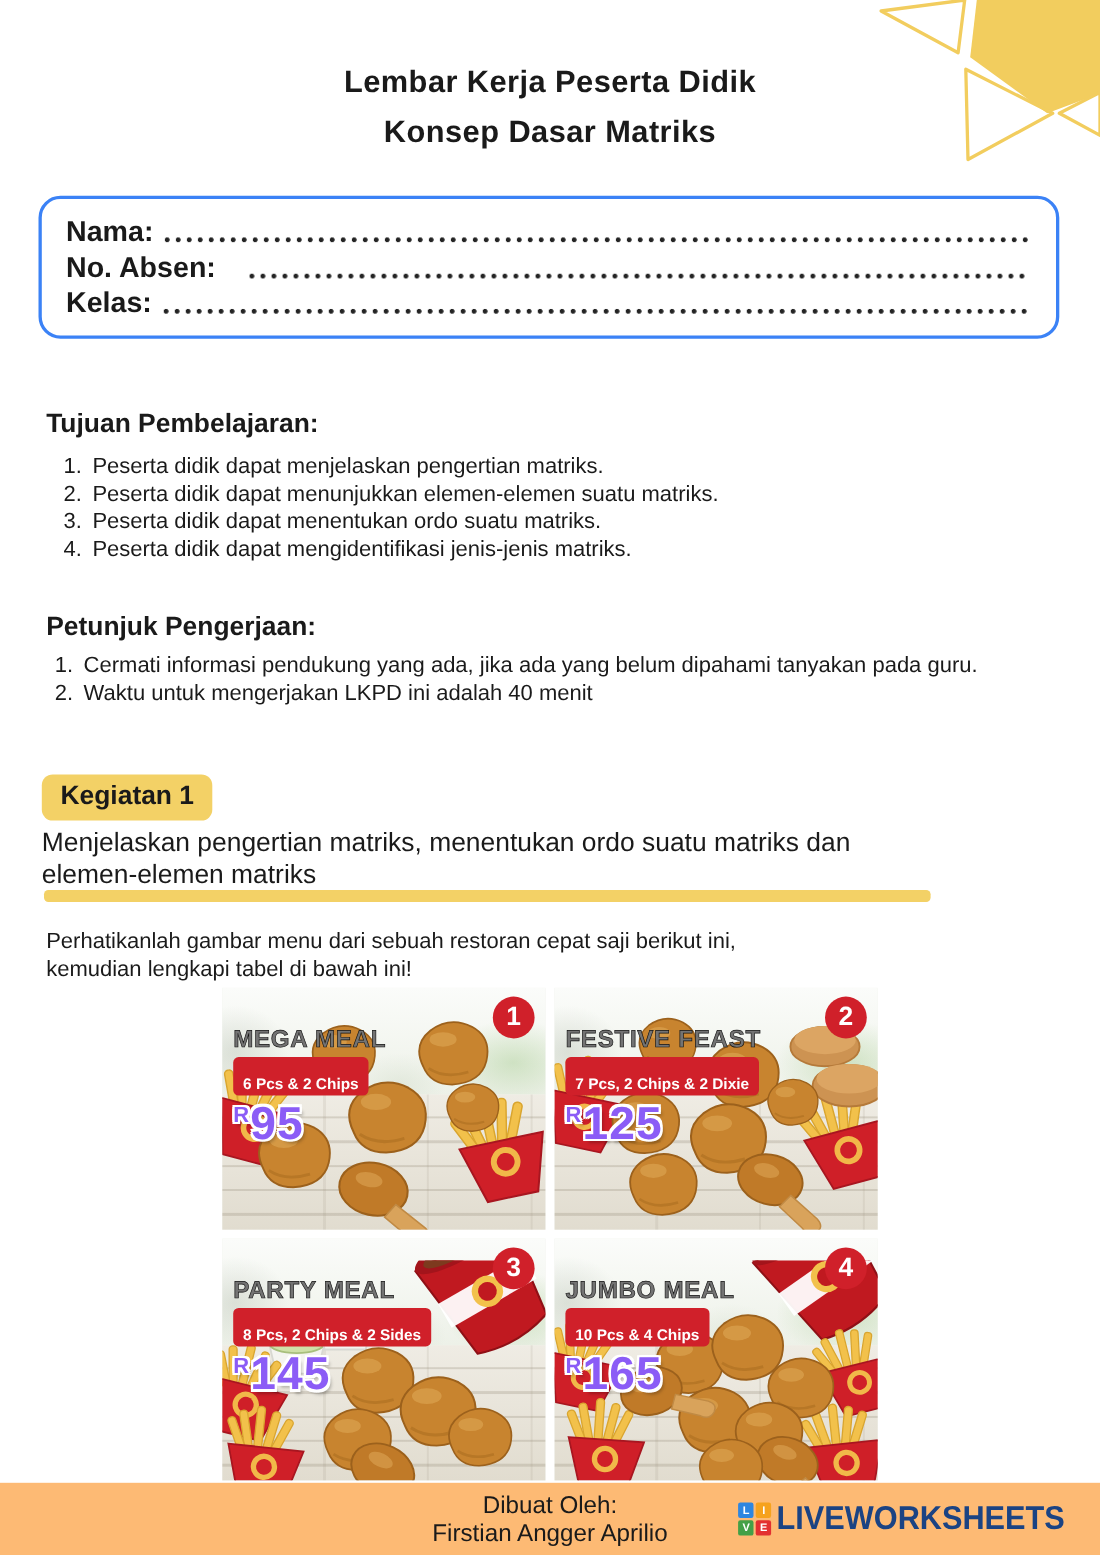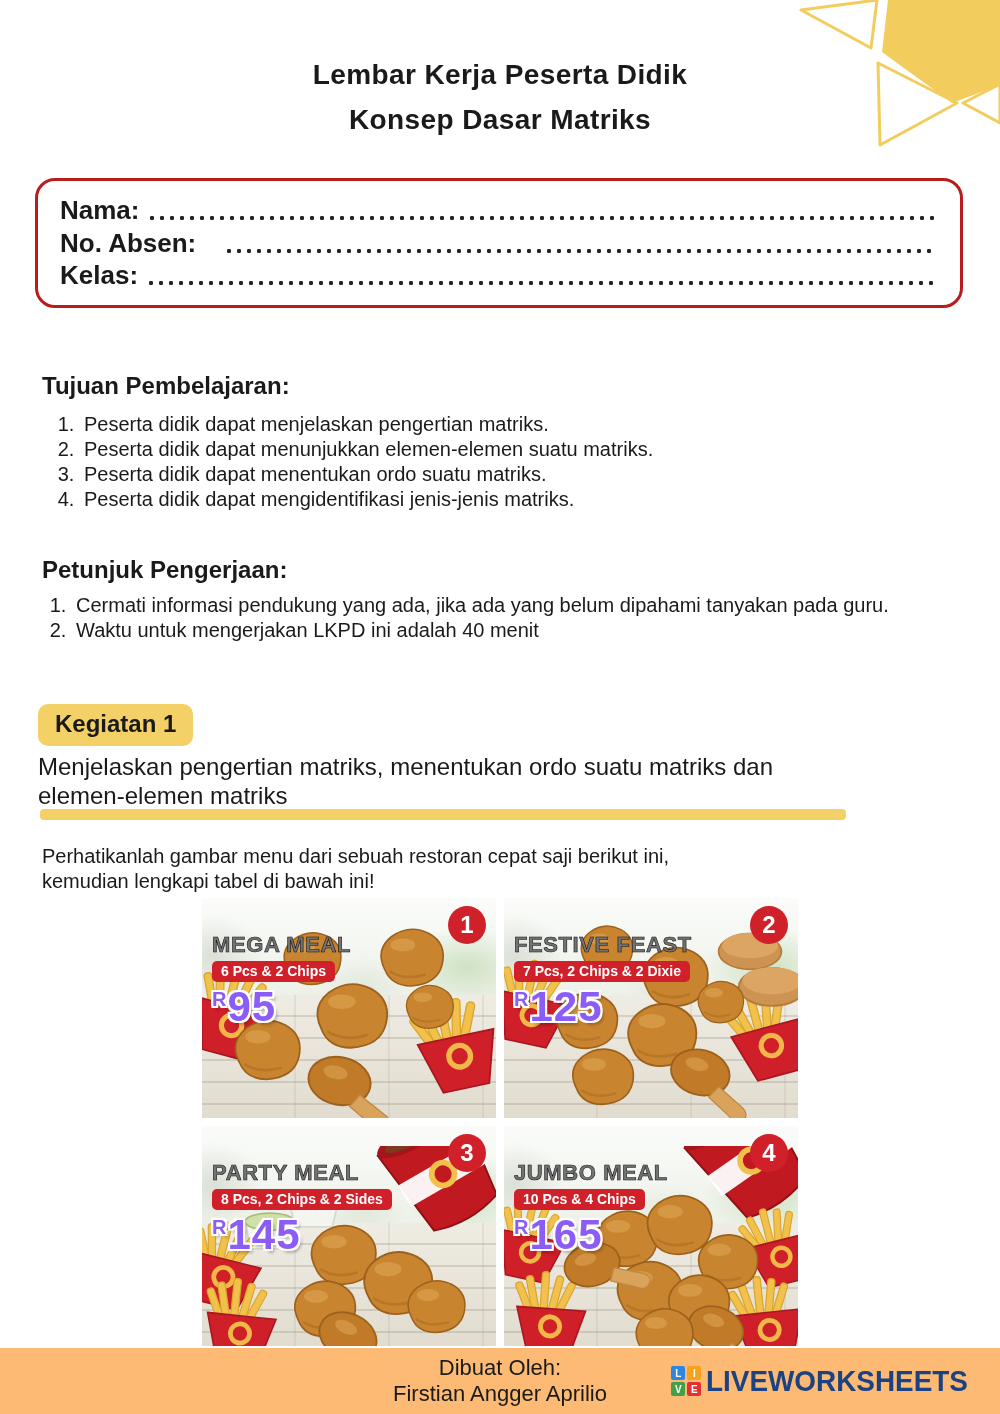--- a/index.html
+++ b/index.html
@@ -11,21 +11,21 @@
 
   
   .deco { position:absolute; top:0; right:0; width:220px; height:165px; }
 
   
   .titles { position:absolute; top:52px; left:0; width:100%; text-align:center;
             font-size:28px; font-weight:700; line-height:45px; letter-spacing:0.4px; }
 
   
   .id-box { position:absolute; left:35px; top:178px; width:928px; height:130px;
-            border:3px solid #b91c1c; border-radius:20px; padding:13px 24px 14px 22px;
+            border:3px solid #3b82f6; border-radius:20px; padding:13px 24px 14px 22px;
             display:flex; flex-direction:column; justify-content:space-between; background:#fff; }
   .id-row { display:flex; align-items:flex-end; font-size:26px; font-weight:700; height:33px; }
   .id-label { white-space:nowrap; }
   .id-dots { flex:1; height:6px; margin:0 0 5px 10px;
              background-image:radial-gradient(circle at 3px 3px, #242424 1.9px, transparent 2.5px);
              background-size:10px 6px; background-repeat:repeat-x; }
   .id-dots.wide-gap { margin-left:30px; }
 
   
   .sec-h { position:absolute; left:42px; font-size:24px; font-weight:700; }
@@ -60,21 +60,21 @@
     background:
       repeating-linear-gradient(180deg, rgba(148,138,120,0) 0 20px, rgba(148,138,120,0.28) 20px 22px),
       repeating-linear-gradient(90deg, rgba(148,138,120,0) 0 92px, rgba(148,138,120,0.14) 92px 94px),
       linear-gradient(180deg,#efece4,#e1dccf);
   }
   .meal-svg { position:absolute; left:0; bottom:0; width:100%; height:200px; z-index:2; }
   .meal-info { position:absolute; top:6px; left:10px; z-index:3; }
   .meal-name { font-size:22px; font-weight:700; letter-spacing:0.6px; color:#737373;margin-top:28px;
                -webkit-text-stroke:0.6px #121212; }
   .meal-sub { display:inline-block; background:#D0202A; color:#ffffff; font-size:14px;
-              font-weight:700; padding:2px 9px 3px; border-radius:5px; margin-top:3px; }
+              font-weight:700; padding:16px 9px 3px; border-radius:5px; margin-top:3px; }
   .meal-price { margin-top:1px; color:#8b5cf6; font-weight:700;
       text-shadow:-2px -2px 0 #fff, 2px -2px 0 #fff, -2px 2px 0 #fff, 2px 2px 0 #fff,
                   0 -2px 0 #fff, 0 2px 0 #fff, -2px 0 0 #fff, 2px 0 0 #fff,
                   3px 4px 3px rgba(0,0,0,0.25); }
   .price-r { font-size:20px; vertical-align:15px; margin-right:1px; }
   .price-num { font-size:42px; letter-spacing:1px; }
   .meal-badge { position:absolute; top:8px; right:10px; width:38px; height:38px; border-radius:50%;
                 background:#D0202A; color:#fff; font-size:24px; font-weight:700;
                 display:flex; align-items:center; justify-content:center; z-index:3; }
 

